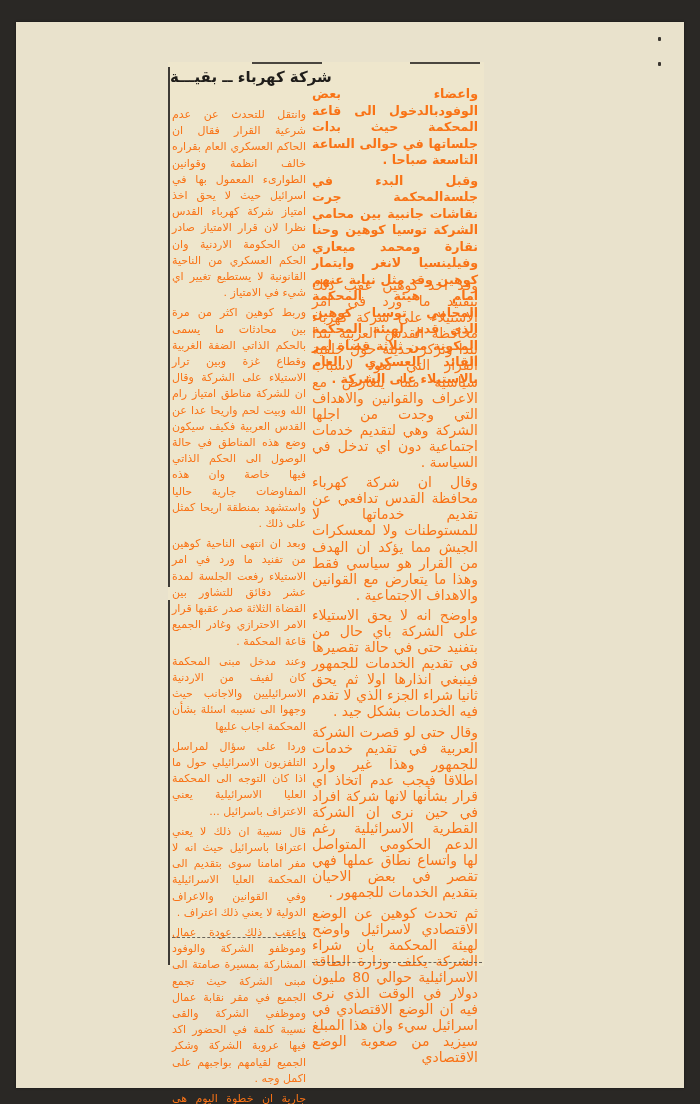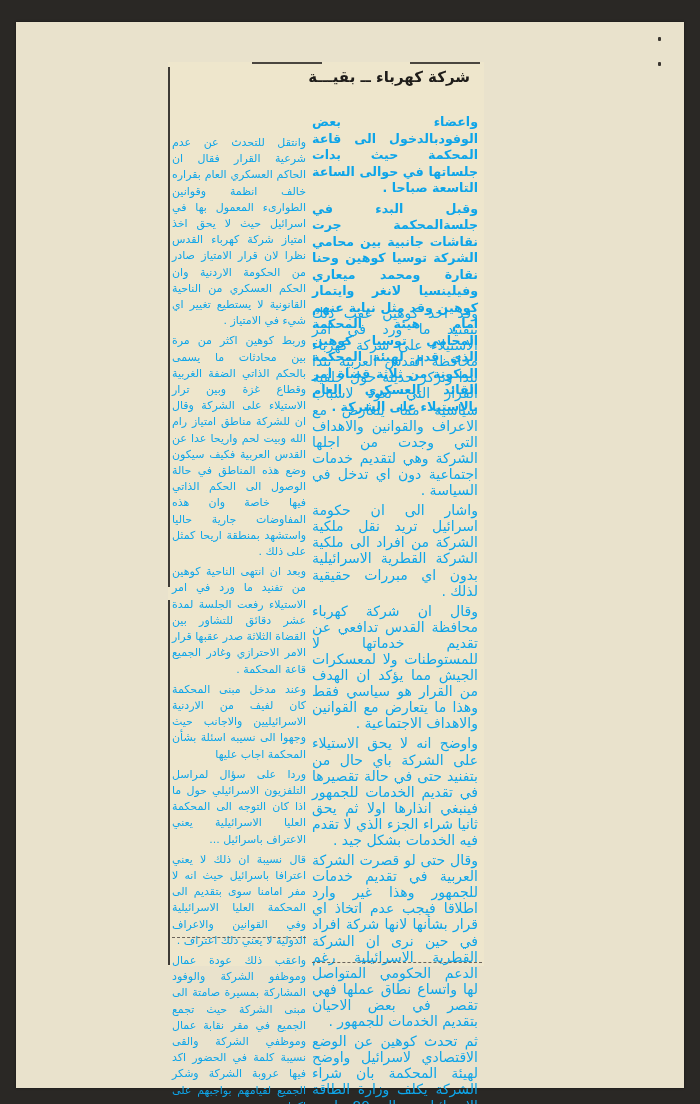--- a/index.html
+++ b/index.html
@@ -2,22 +2,22 @@
 <html><head>
 <meta charset="utf-8">
 <style>
   html,body{margin:0;padding:0;}
   body{width:700px;height:1104px;background:#2a2825;position:relative;overflow:hidden;font-family:"DejaVu Sans",sans-serif;}
   .paper{position:absolute;left:16px;top:22px;width:668px;height:1066px;background:#e9e2cc;box-shadow:0 0 2px rgba(0,0,0,.5);}
   .punch{position:absolute;width:3px;height:4px;background:#3a3630;border-radius:1px;}
   .clip{position:absolute;left:168px;top:62px;width:316px;height:904px;background:#eee6cc;}
   .clip-rule{position:absolute;top:0;height:2px;background:#4a463f;}
   .clip-left-border{position:absolute;left:0;width:2px;background:#3d3a35;}
-  .headline{position:absolute;left:170px;top:68px;width:300px;text-align:right;direction:rtl;font-weight:bold;font-size:15px;color:#1f1d1a;letter-spacing:.3px;}
-  .col{position:absolute;direction:rtl;text-align:justify;color:#0ea5e9;margin-top:28px;}
+  .headline{position:absolute;left:170px;top:68px;width:300px;text-align:left;direction:rtl;font-weight:bold;font-size:15px;color:#1f1d1a;letter-spacing:.3px;}
+  .col{position:absolute;direction:rtl;text-align:justify;color:#f97316;}
   .col p{margin:0 0 4px 0;}
   .col-right-lead{left:312px;top:86px;width:166px;font-size:12.6px;line-height:16.5px;font-weight:bold;}
   .col-right{left:312px;top:277px;width:166px;font-size:14px;line-height:16.1px;}
   .col-left{left:172px;top:107px;width:134px;font-size:11px;line-height:16.2px;}
   .dashes{position:absolute;height:0;border-top:1px dashed #6a645a;}
 </style>
 </head>
 <body>
 
 <div class="paper">
@@ -33,21 +33,20 @@
 
 <div class="headline">شركة كهرباء ــ بقيـــة</div>
 
 <div class="col col-right-lead">
   <p>واعضاء بعض الوفودبالدخول الى قاعة المحكمة حيث بدات جلساتها في حوالى الساعة التاسعة صباحا .</p>
   <p>وقبل البدء في جلسةالمحكمة جرت نقاشات جانبية بين محامي الشركة توسيا كوهين وحنا نقارة ومحمد ميعاري وفيلينسيا لانغر وايتمار كوهين وقد مثل نيابة عنهم امام هيئة المحكمة المحامي توسيا كوهين الذي قدم لهيئة المحكمة المكونة من ثلاثة قضاة امر القائد العسكري العام بالاستيلاء على الشركة .</p>
 </div>
 
 <div class="col col-right">
   <p>وقد اخذ كوهين عقب ذلك بتفنيد ما ورد في امر الاستيلاء على شركة كهرباء محافظة القدس العربية بندا بندا وتركز حديثه حول خلفية القرار التي تعود لاسباب سياسية مما يتعارض مع الاعراف والقوانين والاهداف التي وجدت من اجلها الشركة وهي لتقديم خدمات اجتماعية دون اي تدخل في السياسة .</p>
-  <p>واشار الى ان حكومة اسرائيل تريد نقل ملكية الشركة من افراد الى ملكية الشركة القطرية الاسرائيلية بدون اي مبررات حقيقية لذلك .</p>
   <p>وقال ان شركة كهرباء محافظة القدس تدافعي عن تقديم خدماتها لا للمستوطنات ولا لمعسكرات الجيش مما يؤكد ان الهدف من القرار هو سياسي فقط وهذا ما يتعارض مع القوانين والاهداف الاجتماعية .</p>
   <p>واوضح انه لا يحق الاستيلاء على الشركة باي حال من بتفنيد حتى في حالة تقصيرها في تقديم الخدمات للجمهور فينبغي انذارها اولا ثم يحق ثانيا شراء الجزء الذي لا تقدم فيه الخدمات بشكل جيد .</p>
   <p>وقال حتى لو قصرت الشركة العربية في تقديم خدمات للجمهور وهذا غير وارد اطلاقا فيجب عدم اتخاذ اي قرار بشأنها لانها شركة افراد في حين نرى ان الشركة القطرية الاسرائيلية رغم الدعم الحكومي المتواصل لها واتساع نطاق عملها فهي تقصر في بعض الاحيان بتقديم الخدمات للجمهور .</p>
   <p>ثم تحدث كوهين عن الوضع الاقتصادي لاسرائيل واوضح لهيئة المحكمة بان شراء الشركة يكلف وزارة الطاقة الاسرائيلية حوالي 80 مليون دولار في الوقت الذي نرى فيه ان الوضع الاقتصادي في اسرائيل سيء وان هذا المبلغ سيزيد من صعوبة الوضع الاقتصادي</p>
 </div>
 
 <div class="col col-left">
   <p>وانتقل للتحدث عن عدم شرعية القرار فقال ان الحاكم العسكري العام بقراره خالف انظمة وقوانين الطوارىء المعمول بها في اسرائيل حيث لا يحق اخذ امتياز شركة كهرباء القدس نظرا لان قرار الامتياز صادر من الحكومة الاردنية وان الحكم العسكري من الناحية القانونية لا يستطيع تغيير اي شيء في الامتياز .</p>
   <p>وربط كوهين اكثر من مرة بين محادثات ما يسمى بالحكم الذاتي الضفة الغربية وقطاع غزة وبين ترار الاستيلاء على الشركة وقال ان للشركة مناطق امتياز رام الله وبيت لحم واريحا عدا عن القدس العربية فكيف سيكون وضع هذه المناطق في حالة الوصول الى الحكم الذاتي فيها خاصة وان هذه المفاوضات جارية حاليا واستشهد بمنطقة اريحا كمثل على ذلك .</p>
   <p>وبعد ان انتهى الناحية كوهين من تفنيد ما ورد في امر الاستيلاء رفعت الجلسة لمدة عشر دقائق للتشاور بين القضاة الثلاثة صدر عقبها قرار الامر الاحترازي وغادر الجميع قاعة المحكمة .</p>

